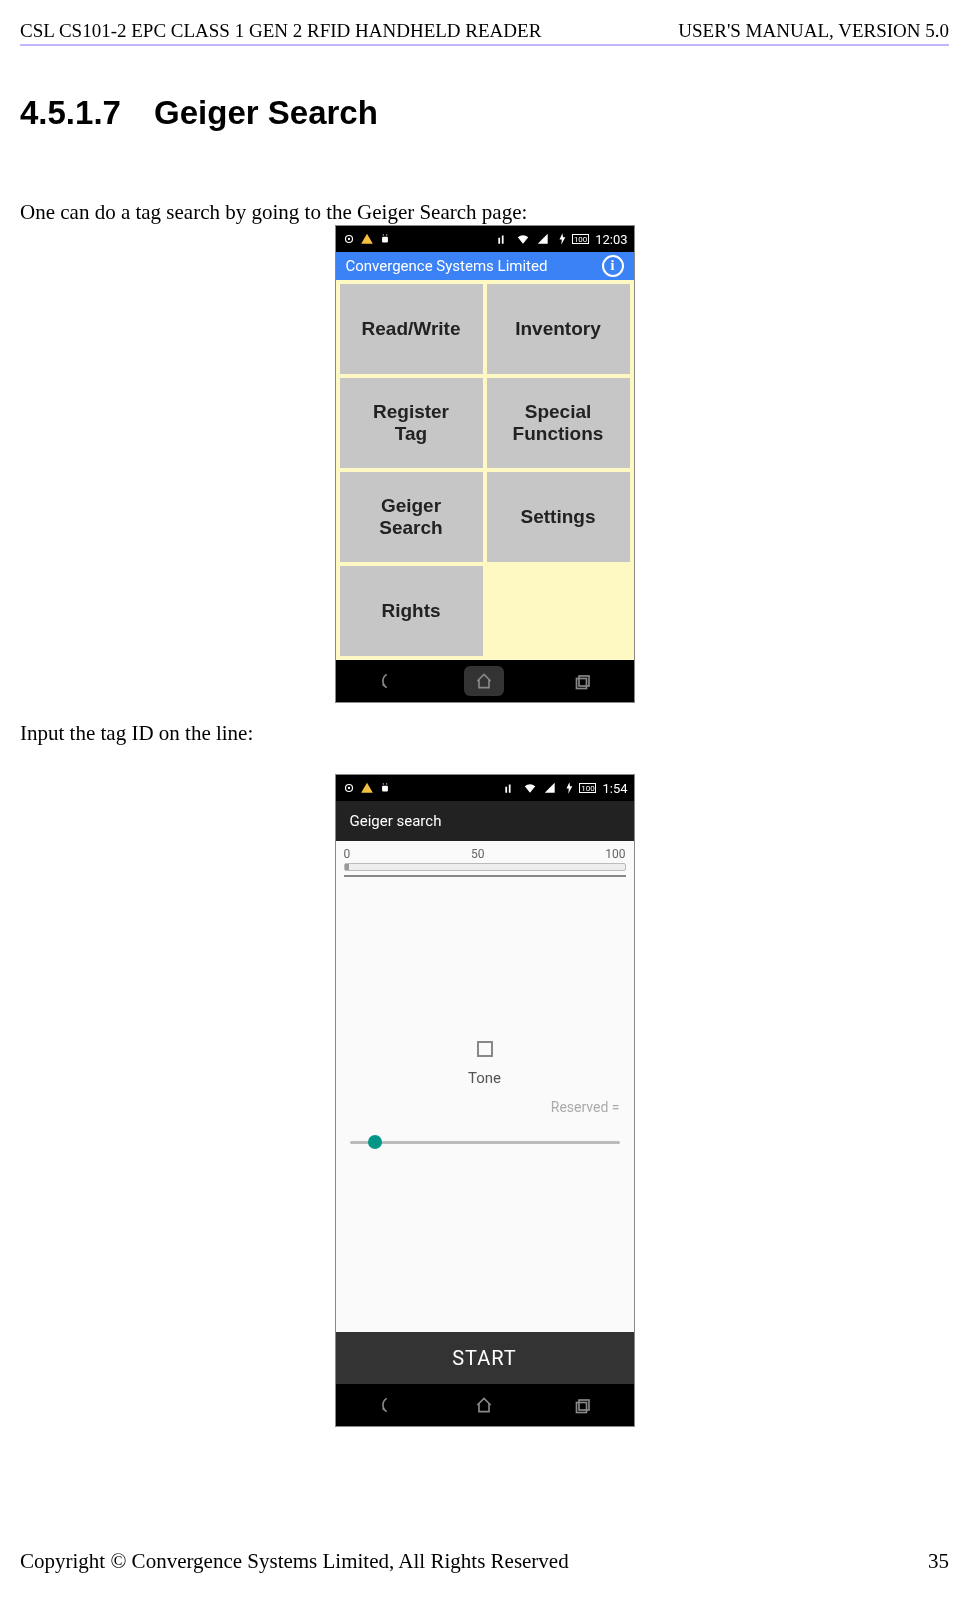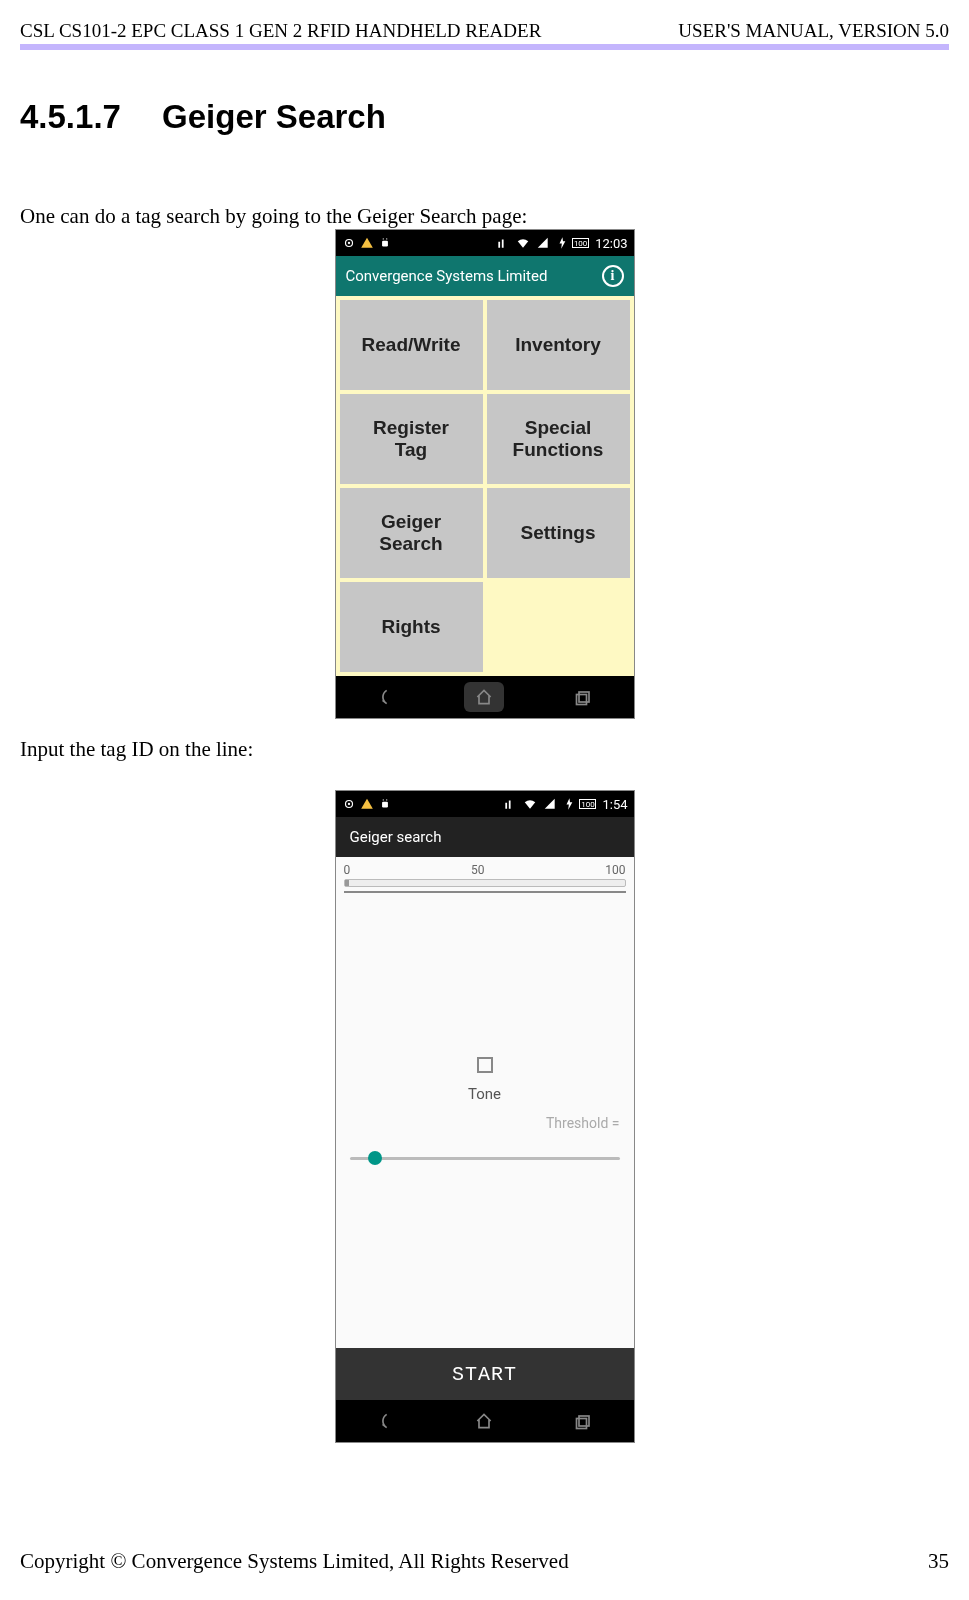--- a/index.html
+++ b/index.html
@@ -8,31 +8,31 @@
       background: #fff;
       width: 969px;
       height: 1600px;
       position: relative;
       padding: 20px 20px 0;
     }
     .header-line {
       display: flex;
       justify-content: space-between;
       font-size: 19px;
-      border-bottom: 6px solid #c4b5fd;
+      border-bottom: 2px solid #c4b5fd;
       padding-bottom: 2px;
       margin-bottom: 48px;
     }
     .section-title {
       font-family: Arial, sans-serif;
       font-size: 33px;
       font-weight: 700;
       margin-bottom: 68px;
     }
-    .section-num { margin-right: 32px; }
+    .section-num { margin-right: 24px; }
     .body-text {
       font-size: 21px;
     }
     .phone-wrap {
       display: flex;
       justify-content: center;
       margin-bottom: 18px;
     }
     .phone {
       width: 300px;
@@ -53,22 +53,22 @@
     }
     .sb-left { display:flex; gap:4px; align-items:center; }
     .sb-right { margin-left:auto; display:flex; gap:6px; align-items:center; }
     .sb-icon { width:14px; height:14px; display:inline-flex; align-items:center; justify-content:center; }
     .sb-icon svg { width:14px; height:14px; fill:#fff; }
     .sb-batt-box { display:flex; align-items:center; gap:2px;}
     .sb-batt { border:1px solid #fff; width:17px; height:10px; font-size:8px; color:#fff; display:flex; align-items:center; justify-content:center;}
     .sb-time { font-size:13px; }
     
     .appbar {
-      height: 40px;
-      background: #0f766e;
+      height: 28px;
+      background: #3b82f6;
       color: #fff;
       display:flex;
       align-items:center;
       padding: 0 10px;
       font-size:15px;
       gap:8px;
     }
     .appbar .app-title { flex:1; font-size:15px; }
     .info-icon { width:22px; height:22px; border-radius:50%; border:2px solid #fff; display:flex; align-items:center; justify-content:center; font-size:14px; font-weight:700; font-family:serif;}
     .app-title-geiger {
@@ -128,21 +128,21 @@
       display:flex; align-items:center; padding:0 14px 6px; gap:12px; font-size:15px; color:#555;flex-direction:column;
     }
     .tone-check { width:16px; height:16px; border:2px solid #888;}
     .tone-label { flex:0 0 auto; }
     .threshold-label { margin-left:auto; color:#aaa; font-size:14px;}
     .slider-row { padding:20px 14px 8px; }
     .slider-track { height:3px; background:#bbb; border-radius:2px; position:relative;}
     .slider-thumb { width:14px; height:14px; background:#009688; border-radius:50%; position:absolute; top:-6px; left:18px;}
     .big-gap { height:180px; }
     .start-bar {
-      height:52px; background:#333; color:#fff; font-size:20px; display:flex; align-items:center; justify-content:center; letter-spacing:1px;font-family:Liberation Mono, monospace;
+      height:52px; background:#333; color:#fff; font-size:20px; display:flex; align-items:center; justify-content:center; letter-spacing:1px;
     }
     .footer {
       position:absolute;
       bottom:26px;
       left:20px; right:20px;
       display:flex;
       justify-content:space-between;
       font-size:21px;
     }
   </style>
@@ -307,21 +307,21 @@
         <span>100</span>
       </div>
       <div class="progress-track">
         <div class="progress-fill"></div>
       </div>
       <div class="input-line"></div>
       <div class="gap-box"></div>
       <div class="tone-row">
         <span class="tone-check"></span>
         <span class="tone-label">Tone</span>
-        <span class="threshold-label">Threshold =</span>
+        <span class="threshold-label">Reserved =</span>
       </div>
       <div class="slider-row">
         <div class="slider-track">
           <div class="slider-thumb"></div>
         </div>
       </div>
       <div class="big-gap"></div>
       <div class="start-bar">START</div>
     </div>
     <div class="navbar">

